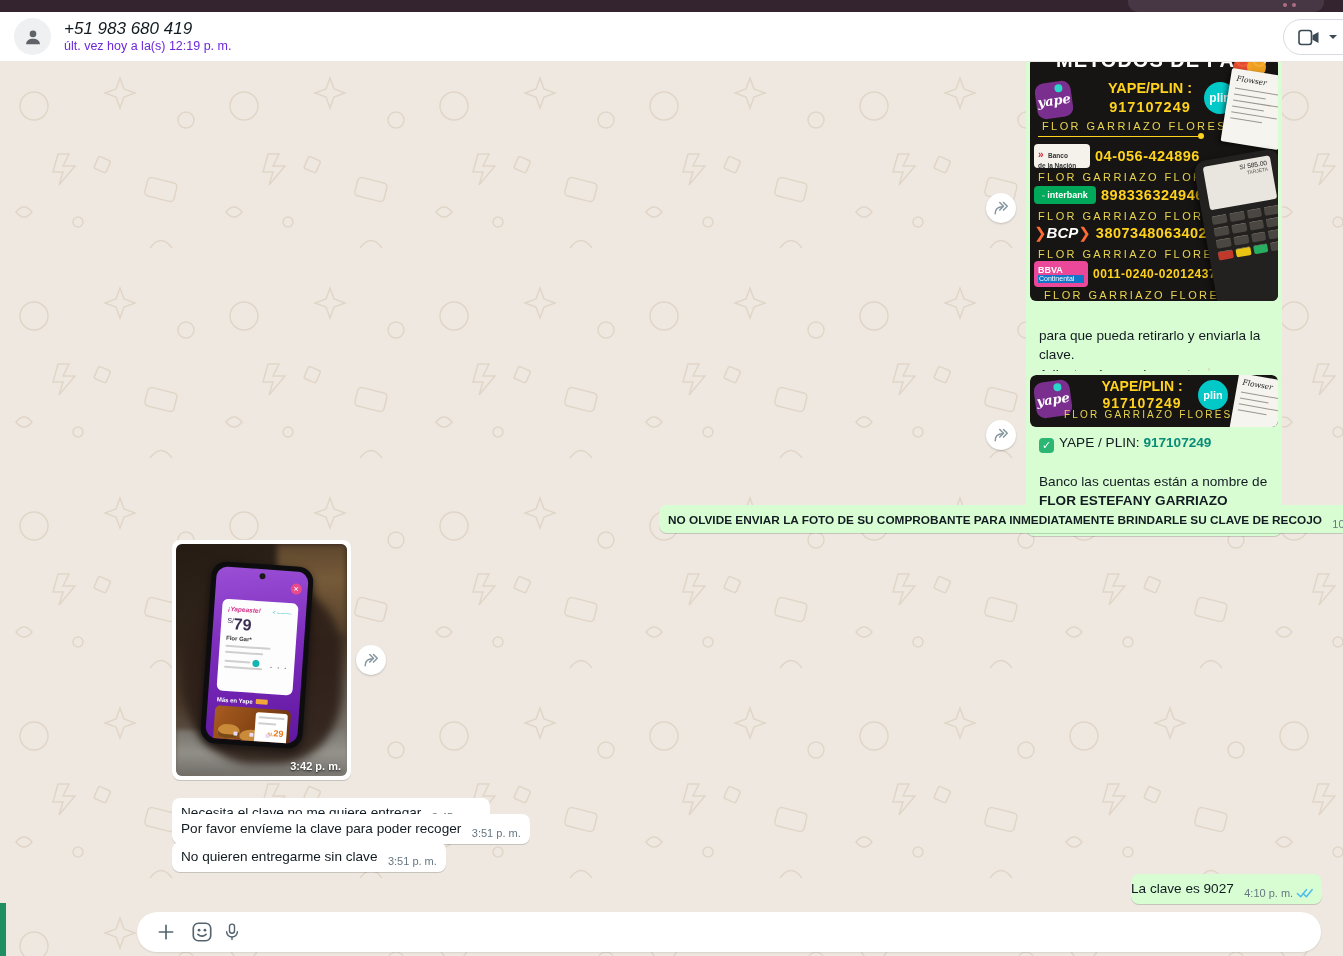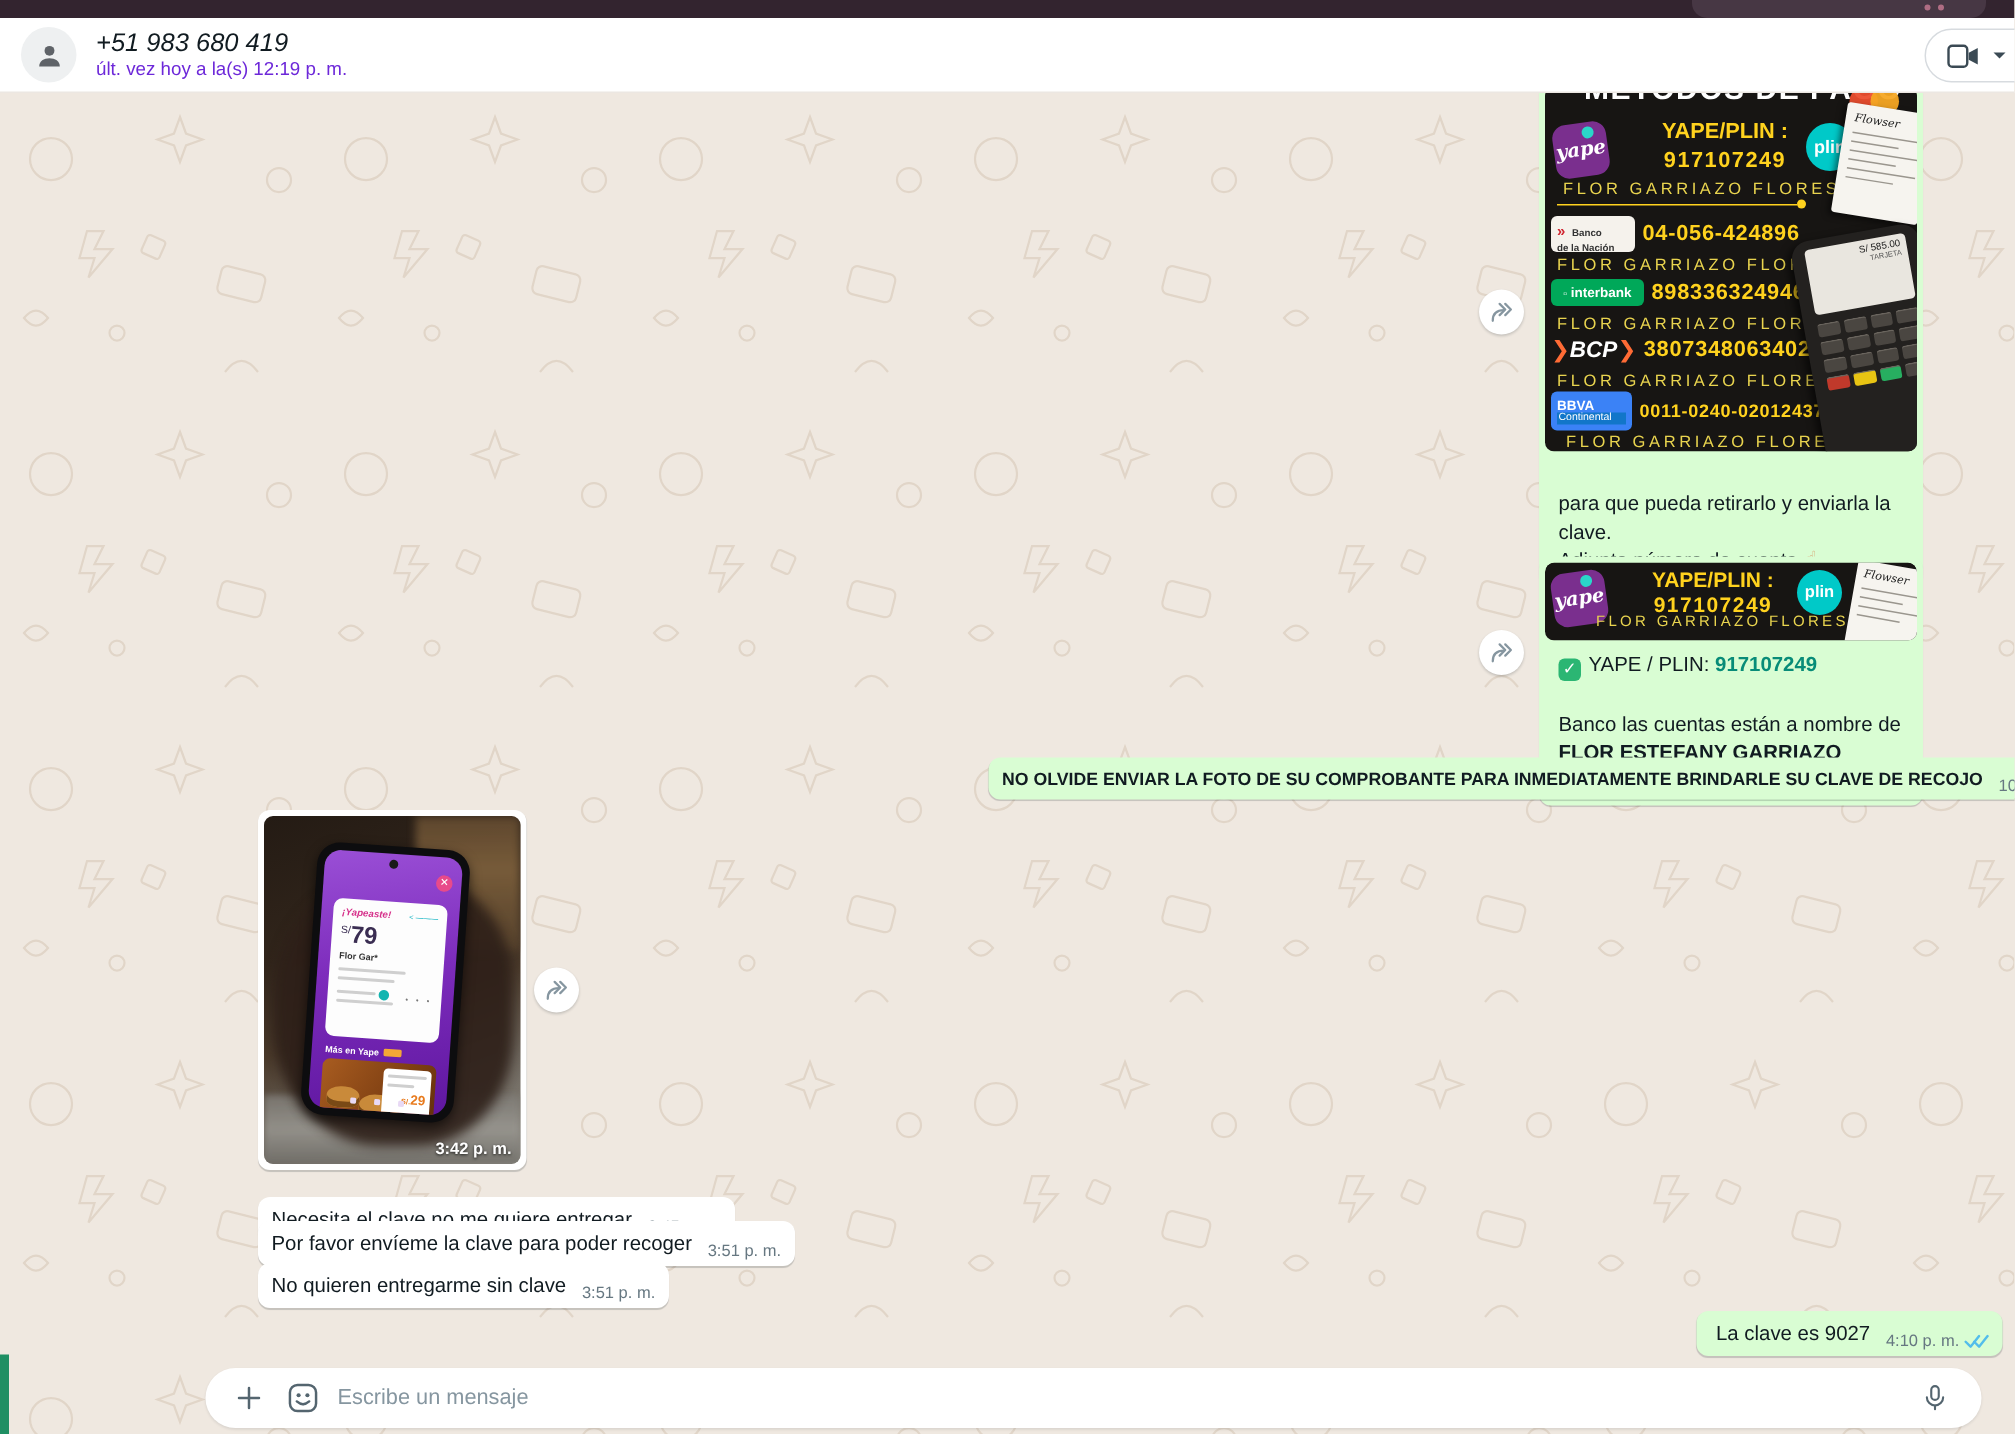--- a/index.html
+++ b/index.html
@@ -71,21 +71,21 @@
   .pmc-div:after { content:""; position:absolute; right:-6px; top:-4px; width:6px; height:6px; border-radius:50%; background:#ffd21e; }
   .bank-row { position:absolute; left:4px; display:flex; align-items:center; gap:5px; }
   .bank-box { border-radius:4px; display:flex; flex-direction:column; justify-content:center; padding:2px 4px; }
   .bank-num { font-size:14.5px; font-weight:bold; letter-spacing:.5px; white-space:nowrap; }
   .bn-box { background:#f5f2ec; width:56px; height:24px; color:#333; }
   .bn-chev { color:#d0252f; font-weight:bold; font-size:10px; line-height:8px; }
   .bn-t { font-size:6.5px; font-weight:bold; line-height:7px; color:#333; }
   .ib-box { background:#00a859; width:62px; height:18px; color:#fff; font-size:9px; font-weight:bold; text-align:center; }
   .bcp-logo { font-size:15px; font-weight:bold; font-style:italic; white-space:nowrap; }
   .bcp-c { color:#ff6b35; } .bcp-t { color:#ffffff; }
-  .bbva-box { background:#3b82f6; width:54px; height:26px; color:#fff; }
+  .bbva-box { background:#ec4899; width:54px; height:26px; color:#fff; }
   .bbva-t { font-size:9px; font-weight:bold; line-height:10px; }
   .bbva-b { font-size:7px; line-height:8px; background:#1276c9; padding:0 1px; }
   .pmc-receipt { position:absolute; right:-6px; top:14px; width:58px; height:74px; background:#f6f4ef;
     transform:rotate(9deg); border-radius:2px; padding:5px 6px; box-shadow:-2px 2px 4px rgba(0,0,0,.5); }
   .rc-brand { font-family:"DejaVu Serif",serif; font-style:italic; font-size:7.5px; color:#222; }
   .rc-line { height:0; border-top:1px solid #9a968e; margin-top:5px; }
   .rc-line.short { width:70%; }
   .pmc-pos { position:absolute; right:-14px; top:96px; width:86px; height:160px; background:#23211f;
     border-radius:12px; transform:rotate(-10deg); box-shadow:-3px 2px 6px rgba(0,0,0,.6); padding:6px 9px; }
   .pos-screen { width:100%; height:44px; background:#e9e6df; border-radius:3px; padding:3px 4px; }
@@ -432,21 +432,21 @@
     </div>
     <div class="bubble in" style="left:172px; top:752px; padding:5px 9px 6px 9px; white-space:nowrap;">
       <span class="msg-text">Por favor envíeme la clave para poder recoger</span>
       <span class="meta inline-time">3:51 p. m.</span>
     </div>
     <div class="bubble in" style="left:172px; top:780px; padding:5px 9px 6px 9px; white-space:nowrap;">
       <span class="msg-text">No quieren entregarme sin clave</span>
       <span class="meta inline-time">3:51 p. m.</span>
     </div>
 
-    <div class="bubble out" style="left:1131px; top:812px; padding:5px 9px 6px 13px; white-space:nowrap;">
+    <div class="bubble out" style="left:1131px; top:812px; padding:5px 9px 6px 0; white-space:nowrap;">
       <span class="msg-text">La clave es 9027</span>
       <span class="meta inline-time">
         <span>4:10 p. m.</span>
         <svg width="17" height="11" viewBox="0 0 18 11">
           <path d="M1.5 5.5 L5 9 L11 1.5" fill="none" stroke="#53bdeb" stroke-width="1.7" stroke-linecap="round" stroke-linejoin="round"></path>
           <path d="M7.5 5.5 L11 9 L17 1.5" fill="none" stroke="#53bdeb" stroke-width="1.7" stroke-linecap="round" stroke-linejoin="round"></path>
         </svg>
       </span>
     </div>
   </main>
@@ -461,21 +461,20 @@
     </button>
     <button class="comp-btn" style="margin-left:6px;">
       <svg width="22" height="22" viewBox="0 0 24 24">
         <rect x="2.5" y="2.5" width="19" height="19" rx="5.5" fill="none" stroke="#54656f" stroke-width="1.8"></rect>
         <circle cx="8.8" cy="10" r="1.5" fill="#54656f"></circle>
         <circle cx="15.2" cy="10" r="1.5" fill="#54656f"></circle>
         <path d="M7.5 14.5 Q12 18.5 16.5 14.5" fill="none" stroke="#54656f" stroke-width="1.8" stroke-linecap="round"></path>
         <path d="M11 16.2 q1.2 2.2 2.4 0" fill="#54656f"></path>
       </svg>
     </button>
-    <input class="comp-input" type="text" placeholder="Escribe un mensaje" style="">
     <button class="comp-btn">
       <svg width="20" height="20" viewBox="0 0 24 24">
         <rect x="9" y="2.5" width="6" height="11" rx="3" fill="none" stroke="#54656f" stroke-width="1.7"></rect>
         <path d="M5.5 11.5 a6.5 6.5 0 0 0 13 0" fill="none" stroke="#54656f" stroke-width="1.7" stroke-linecap="round"></path>
         <path d="M12 18 V21" stroke="#54656f" stroke-width="1.7" stroke-linecap="round"></path>
       </svg>
     </button>
   </div>
 
 </div>

